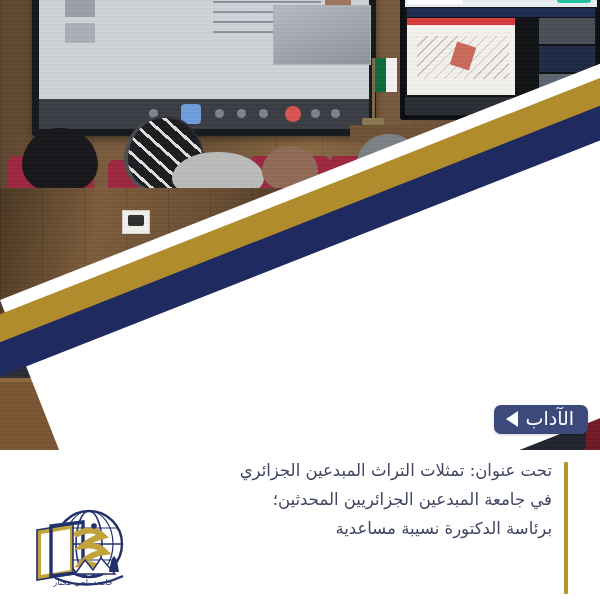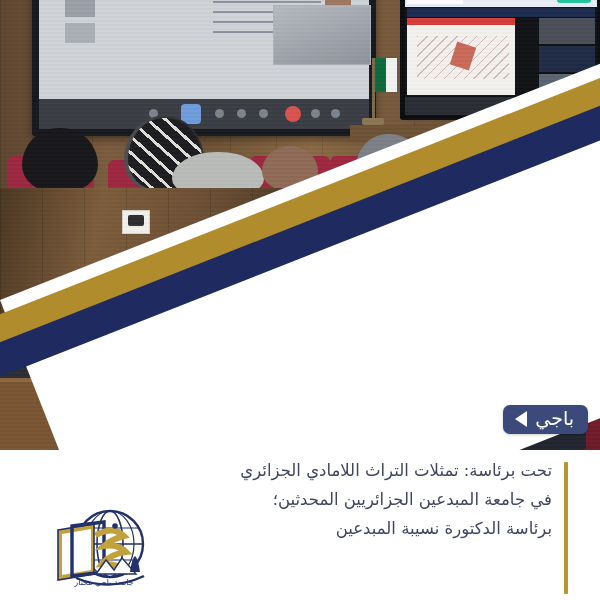--- a/index.html
+++ b/index.html
@@ -109,21 +109,21 @@
      border-right:12px solid #ffffff;}
 
   
   .gold-rule{position:absolute;right:32px;top:462px;width:4px;height:132px;background:#b8952e;border-radius:1px;}
   .news-text{position:absolute;right:48px;top:456px;width:430px;
      direction:rtl;text-align:right;color:#3f4461;
      font-size:16.5px;line-height:29px;font-weight:400;}
   .news-text p{margin:0;white-space:nowrap;}
 
   
-  .logo{position:absolute;left:44px;top:500px;width:120px;height:100px;}
+  .logo{position:absolute;left:23px;top:500px;width:120px;height:100px;}
   .logo svg{display:block;}
   .logo-cap{position:absolute;left:0;top:78px;width:120px;text-align:center;
      font-size:8px;color:#23306a;letter-spacing:.5px;direction:rtl;overflow:hidden;height:14px;}
 </style>
 </head>
 <body>
 
 <div id="poster">
 
   <div class="photo-top">
@@ -276,29 +276,29 @@
     <div class="pm-desk"></div>
     <div class="grain"></div>
   </div>
 
   <div class="diag-white"></div>
   <div class="diag-navy"></div>
   <div class="diag-gold"></div>
   <div class="white-fill"></div>
 
   <div class="badge">
-    <span class="badge-label">باجي</span>
+    <span class="badge-label">الآداب</span>
     <span class="badge-arrow"></span>
   </div>
 
   <div class="gold-rule"></div>
   <div class="news-text">
-    <p>تحت برئاسة: تمثلات التراث اللامادي الجزائري</p>
+    <p>تحت عنوان: تمثلات التراث المبدعين الجزائري</p>
     <p>في جامعة المبدعين الجزائريين المحدثين؛</p>
-    <p>برئاسة الدكتورة نسيبة المبدعين</p>
+    <p>برئاسة الدكتورة نسيبة مساعدية</p>
   </div>
 
   <div class="logo">
     <svg width="120" height="92" viewBox="0 0 120 92" aria-hidden="true">
 
       <circle cx="66" cy="44" r="33" fill="none" stroke="#22306b" stroke-width="2.4"></circle>
       <ellipse cx="66" cy="44" rx="13" ry="33" fill="none" stroke="#22306b" stroke-width="1.6"></ellipse>
       <ellipse cx="66" cy="44" rx="24" ry="33" fill="none" stroke="#22306b" stroke-width="1.2"></ellipse>
       <line x1="33" y1="44" x2="99" y2="44" stroke="#22306b" stroke-width="1.6"></line>
       <path d="M37 28 H95" stroke="#22306b" stroke-width="1.1" fill="none"></path>

